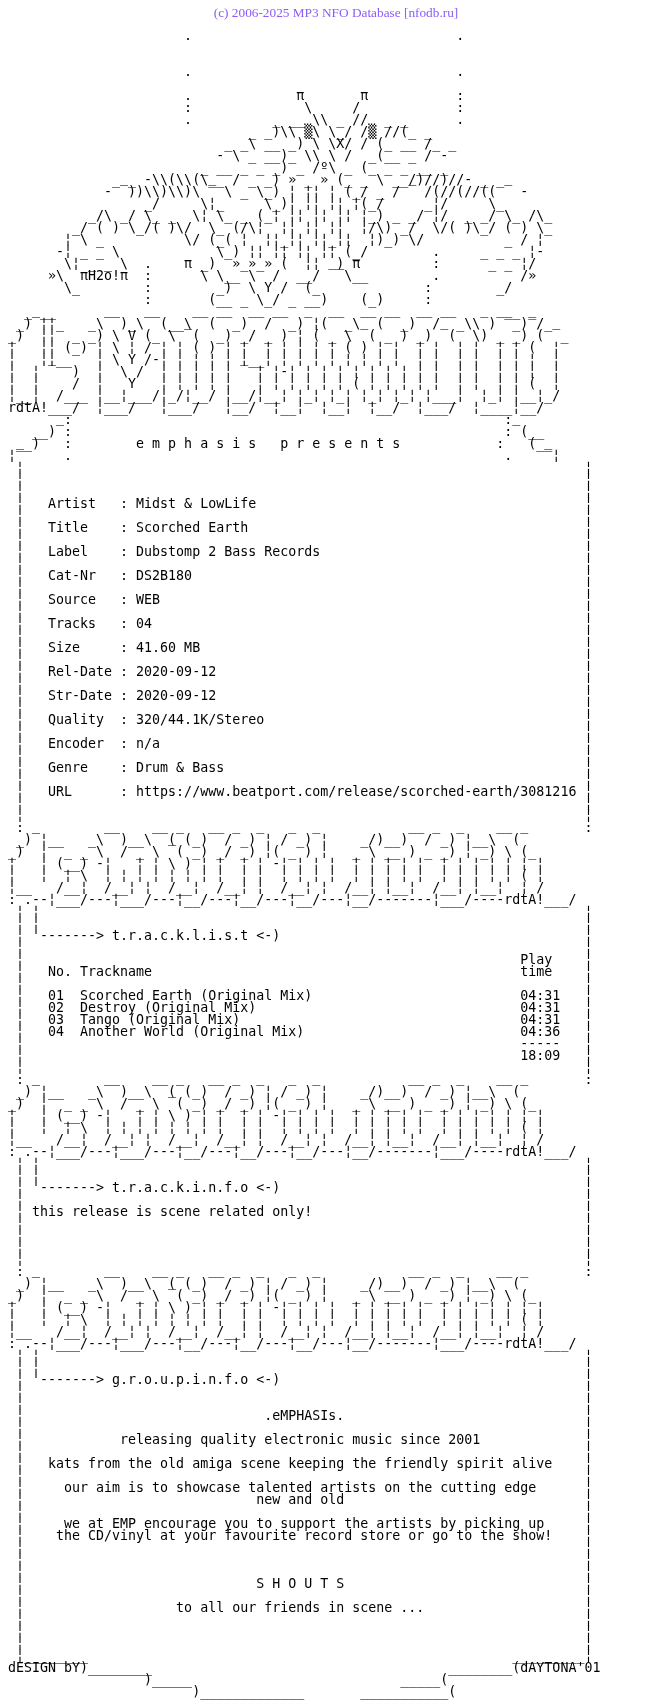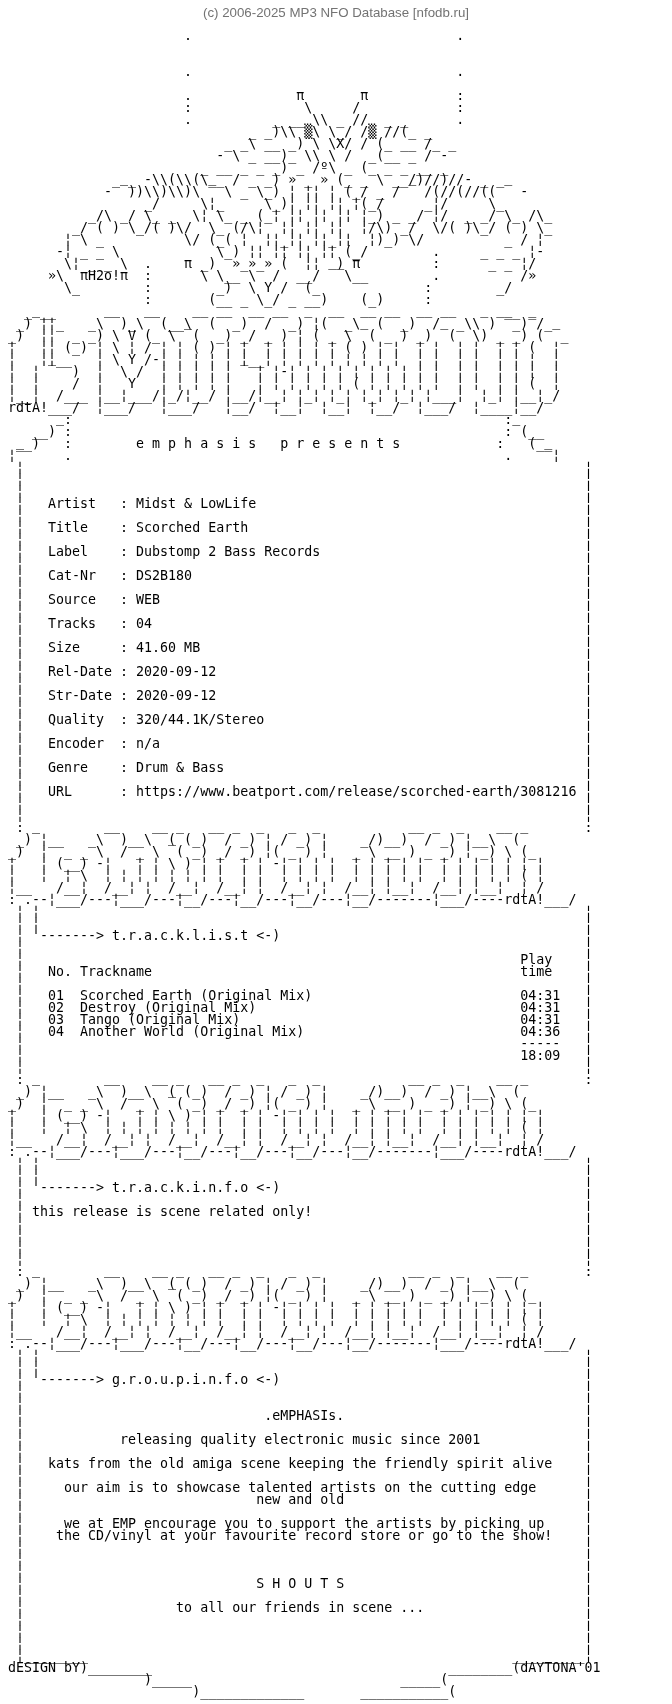--- a/index.html
+++ b/index.html
@@ -4,26 +4,26 @@
 <style>
   html, body {
     margin: 0;
     padding: 0;
     background: #ffffff;
     width: 672px;
     height: 1704px;
     overflow: hidden;
   }
   .site-header {
-    font-family: Liberation Sans, sans-serif;
+    font-family: Liberation Serif, serif;
     font-size: 13.3px;
     line-height: 14px;
     text-align: center;
     padding-top: 6px;
-    color: #737373;
+    color: #8b5cf6;
     white-space: pre;
   }
   pre.nfo {
     margin: 10px 0 0 0;
     padding: 0;
     font-family: "DejaVu Sans Mono", "Liberation Mono", monospace;
     font-size: 13.3px;
     line-height: 12px;
     color: #000000;
     white-space: pre;

